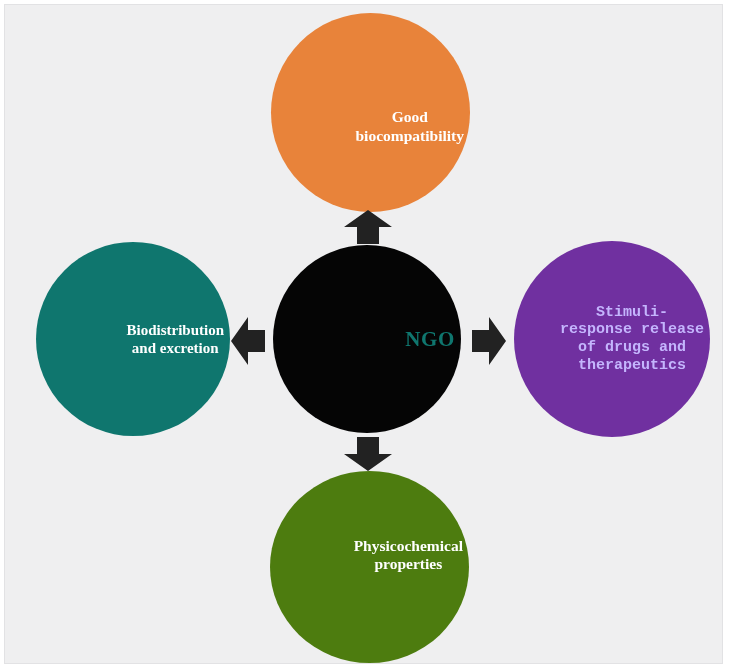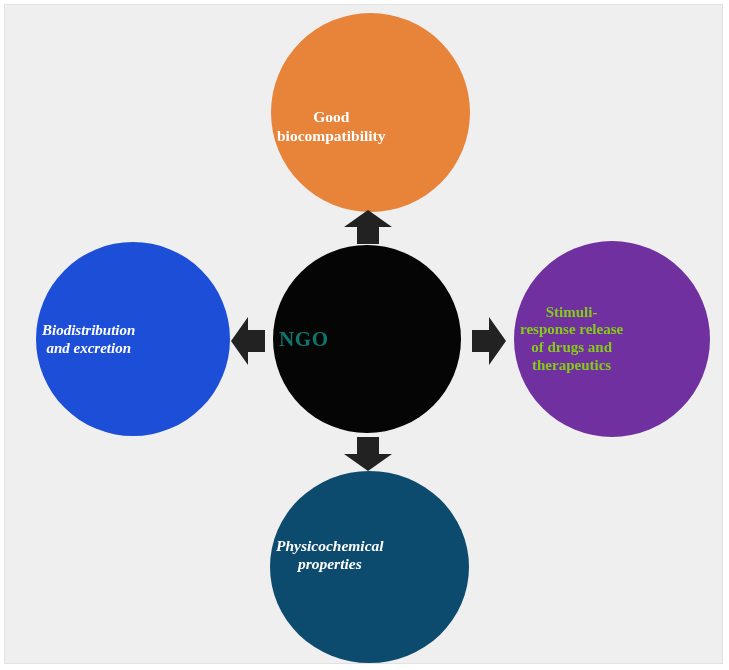--- a/index.html
+++ b/index.html
@@ -24,21 +24,21 @@
     border: 1px solid #e2e2e4;
     box-sizing: border-box;
     overflow: hidden;
   }
 
   .node {
     position: absolute;
     border-radius: 50%;
     display: flex;
     align-items: center;
-    justify-content: flex-start;
+    justify-content: flex-end;
     text-align: center;
     color: #ffffff;
     font-weight: bold;
     line-height: 1.18;
     box-sizing: border-box;
   }
 
   .node-label {
     display: block;
     padding: 0 6px;
@@ -131,33 +131,33 @@
 </head>
 <body>
 
 <div id="diagram-frame" style="background: rgb(239, 239, 240); border-color: rgb(226, 226, 228);">
 
   <div class="node" id="node-top" style="background: rgb(232, 131, 58); color: rgb(255, 255, 255);">
     <span class="node-label">Good
 biocompatibility</span>
   </div>
 
-  <div class="node" id="node-left" style="background: #1d4ed8; color: rgb(255, 255, 255); font-style: italic;">
+  <div class="node" id="node-left" style="background: #0f766e; color: rgb(255, 255, 255);">
     <span class="node-label">Biodistribution
 and excretion</span>
   </div>
 
-  <div class="node" id="node-right" style="background: rgb(112, 48, 160); color: #84cc16;">
+  <div class="node" id="node-right" style="background: rgb(112, 48, 160); color: #c4b5fd; font-family: Liberation Mono, monospace;">
     <span class="node-label">Stimuli-
 response release
 of drugs and
 therapeutics</span>
   </div>
 
-  <div class="node" id="node-bottom" style="background: #0c4a6e; color: rgb(255, 255, 255); font-style: italic;">
+  <div class="node" id="node-bottom" style="background: #4d7c0f; color: rgb(255, 255, 255);">
     <span class="node-label">Physicochemical
 properties</span>
   </div>
 
   <div class="node" id="node-center" style="background: rgb(5, 5, 5); color: #0f766e;">
     <span class="node-label">NGO</span>
   </div>
 
   <span class="arrow" id="arrow-up">
     <svg width="48" height="34" viewBox="0 0 48 34">

